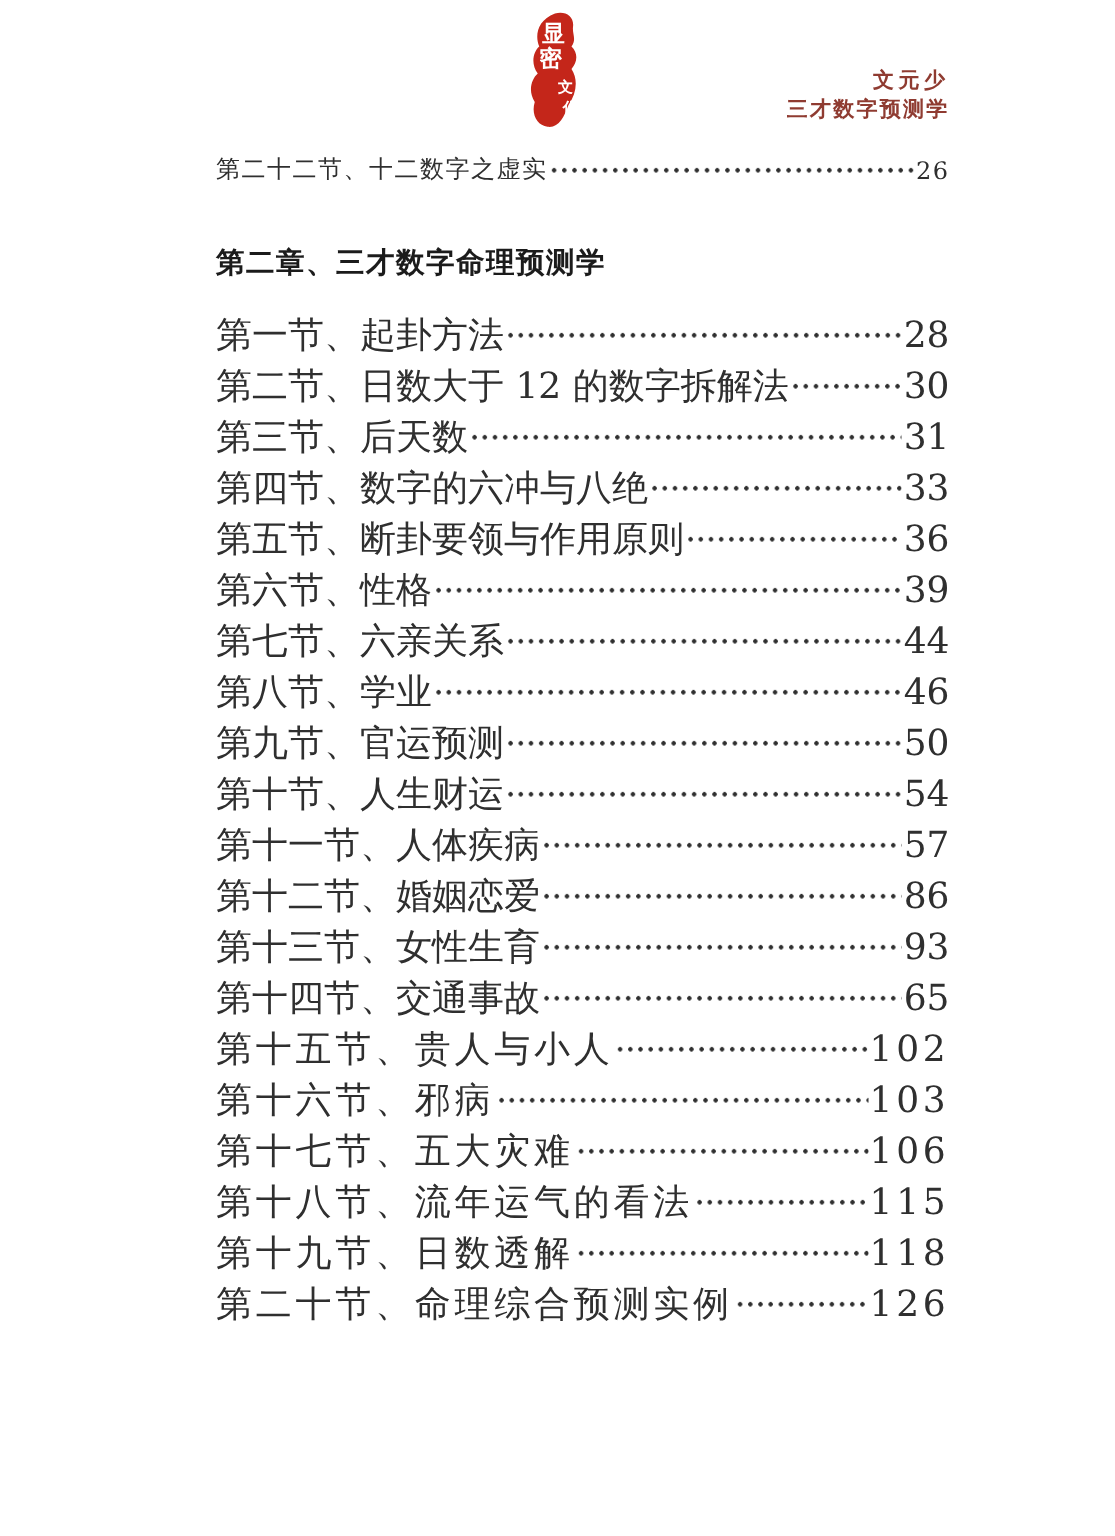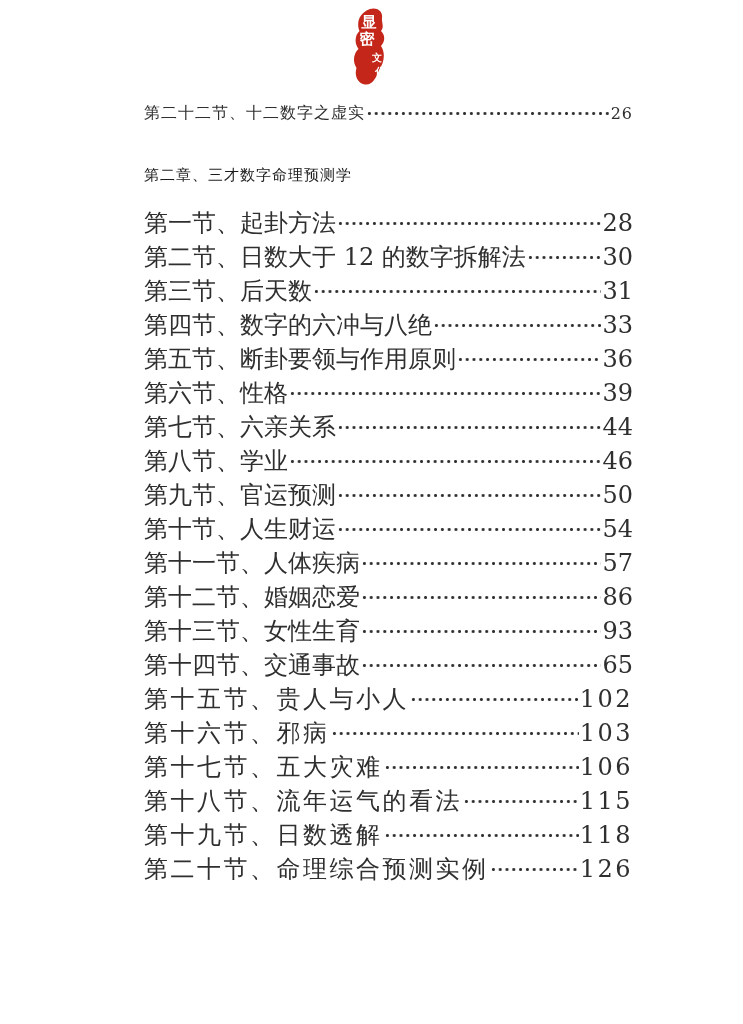--- a/index.html
+++ b/index.html
@@ -56,23 +56,23 @@
     align-self: stretch;
     margin: 0 1px;
     min-width: 14px;
     background-image: radial-gradient(circle, #2f2f2f 1.25px, transparent 1.6px);
     background-size: 6.8px 6.8px;
     background-repeat: repeat-x;
     background-position: left center;
   }
   .chapter-heading {
     margin: 30px 0 16px 0;
-    font-size: 15px;
+    font-size: 19px;
     line-height: 30px;
-    font-weight: normal;
+    font-weight: bold;
     color: #1b1b1b;
     letter-spacing: 1px;
   }
   
   .toc-entries .toc-line:nth-child(n+15) { letter-spacing: 2.5px; }
 
   .seal-text {
     font-family: "DejaVu Sans", "Liberation Sans", sans-serif;
     font-weight: bold;
     fill: #ffffff;
@@ -90,20 +90,24 @@
                C30 70 26.5 77.5 19 76.5 C12 75.5 8 68 10.5 60
                C6 53 8 45 12.5 41 C8 35 9 27 13.5 23
                C10.5 16 12 5.5 24 1 Z" fill="#c4261a"></path>
       <text class="seal-text" x="23" y="19" font-size="15" text-anchor="middle">显</text>
       <text class="seal-text" x="21" y="36" font-size="15" text-anchor="middle">密</text>
       <text class="seal-text" x="31" y="53" font-size="10" text-anchor="middle">文</text>
       <text class="seal-text" x="34" y="67" font-size="10" text-anchor="middle">化</text>
     </svg>
   </div>
 
+  <div class="header-right">
+    <div class="author-line">文元少</div>
+    <div class="booktitle-line">三才数字预测学</div>
+  </div>
 
   <main class="toc">
 
     <div class="toc-line carryover">
       <span class="toc-title">第二十二节、十二数字之虚实</span>
       <span class="leader"></span>
       <span class="toc-page">26</span>
     </div>
 
     <h1 class="chapter-heading">第二章、三才数字命理预测学</h1>

